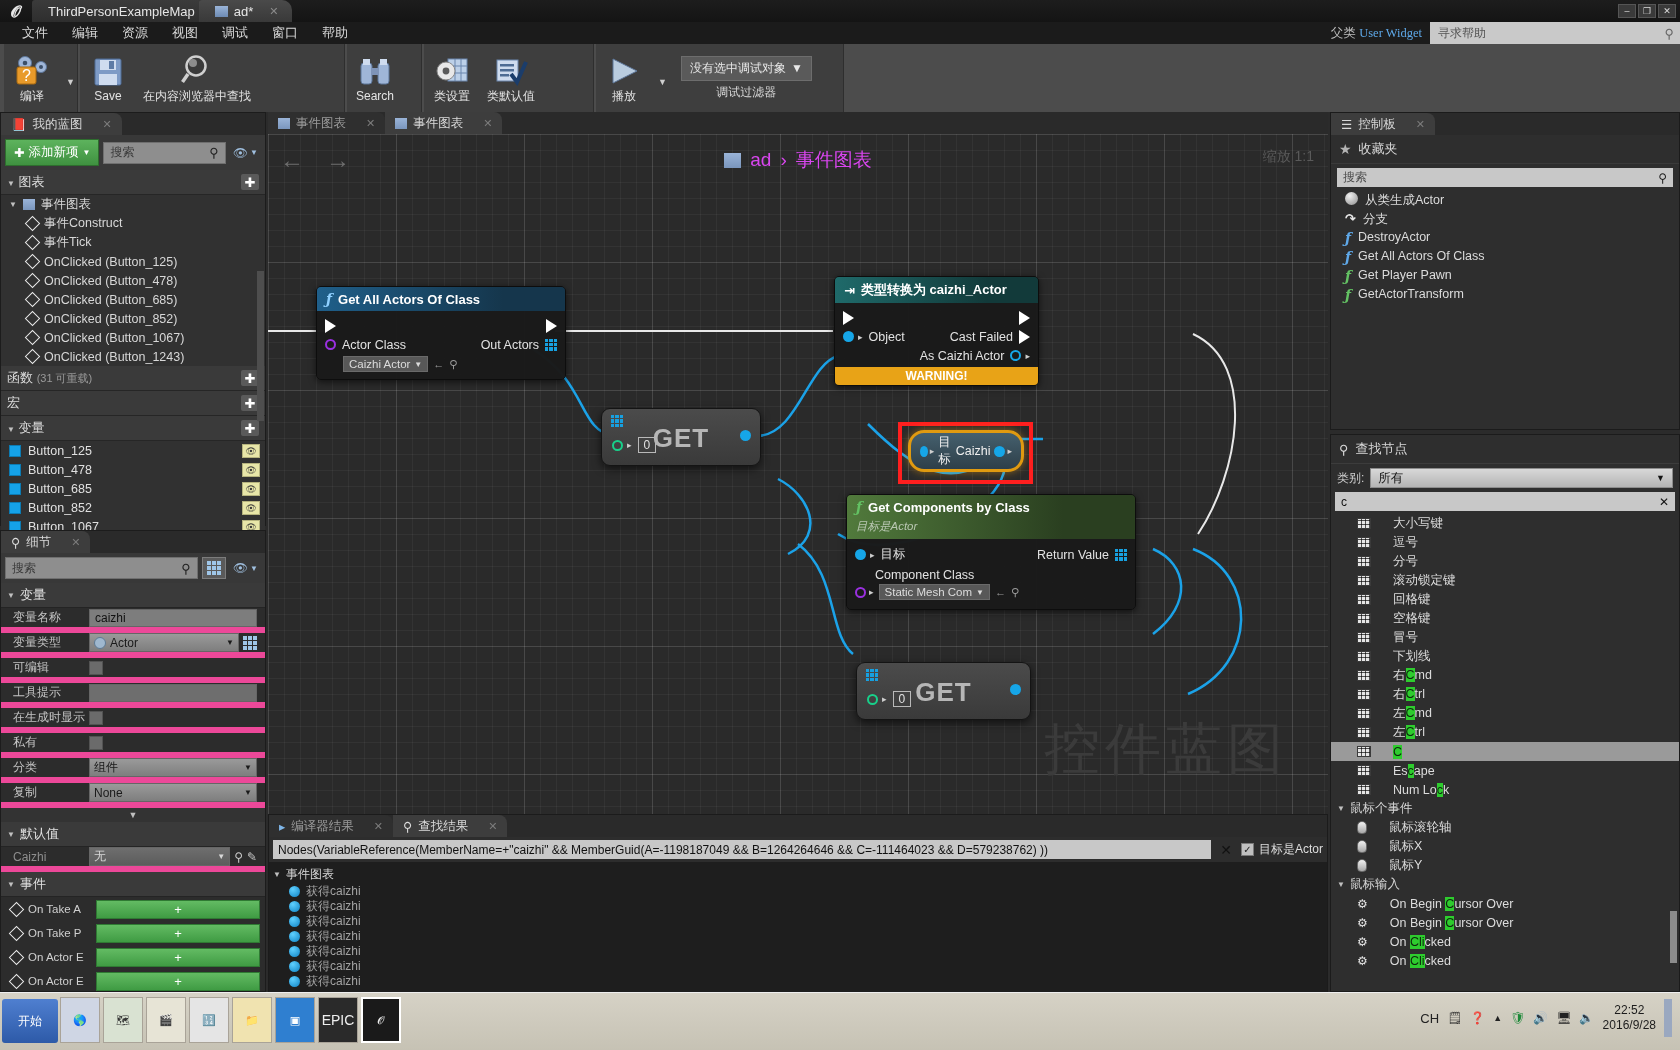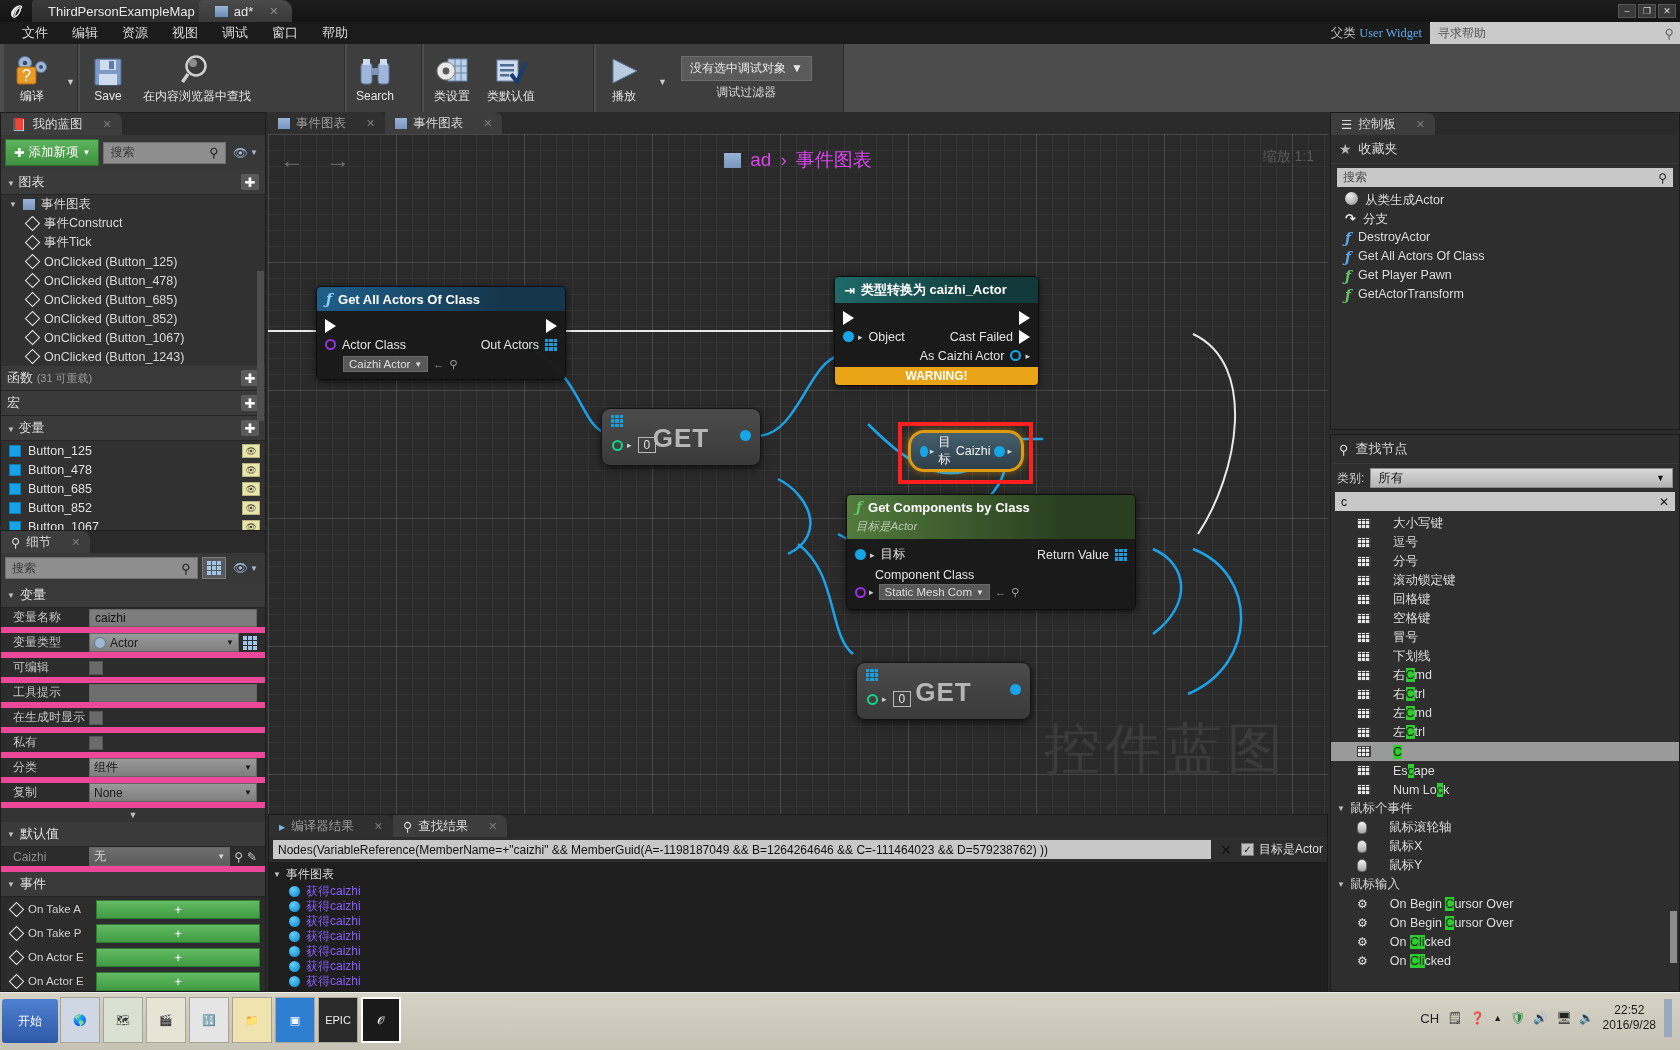--- a/index.html
+++ b/index.html
@@ -208,21 +208,21 @@
   .results { position:absolute; left:0; right:0; bottom:0; height:178px; background:#262626;
     border:1px solid #1b1b1b;}
   .res-searchbar { display:flex; align-items:center; gap:5px; background:#2d2d2d; padding:3px 4px; }
   .res-input { flex:1; background:#c8c8c8; color:#111; font-size:12px; height:19px;
     display:flex; align-items:center; padding:0 5px; overflow:hidden; white-space:nowrap;}
   .res-x { color:#111; font-size:14px; font-weight:bold; padding:0 4px;}
   .chk { width:13px;height:13px;background:#c0c0c0;border:1px solid #7a7a7a;
     display:flex;align-items:center;justify-content:center;font-size:10px;color:#222;}
   .res-list { background:#1e1e1e; height:132px; overflow:hidden; padding:3px 0 0 4px;}
   .res-head { display:flex; align-items:center; gap:5px; font-size:12px; color:#d6d6d6; padding:1px 0;}
-  .res-item { display:flex; align-items:center; gap:6px; font-size:12px; color:#8b5cf6;
+  .res-item { display:flex; align-items:center; gap:6px; font-size:12px; color:#a3a3a3;
     padding:1px 0 1px 16px; height:15px;}
   .bluedot { width:11px;height:11px;border-radius:50%;
     background:radial-gradient(circle at 35% 30%, #5fd0ff, #0f82c4);}
 
   
   .right-col { position:absolute; right:0; top:112px; width:350px; bottom:58px; }
   .palette { position:absolute; left:0; top:0; right:0; height:318px;
     background:#2e2e2e; border:1px solid #1b1b1b;}
   .fav-row { display:flex; align-items:center; gap:7px; padding:5px 8px;
     font-size:13px; color:#d8d8d8; border-bottom:1px solid #3a3a3a;}
@@ -1150,21 +1150,21 @@
     <div class="start-btn">
       <span>开始</span>
     </div>
     <div class="qlaunch">
       <div class="ql-ico" style="background:#cfd6e4;">🌎</div>
       <div class="ql-ico" style="background:#d9e2d2;">🗺</div>
       <div class="ql-ico" style="background:#e7e4d6;">🎬</div>
       <div class="ql-ico" style="background:#e5e5e5;">🔢</div>
       <div class="ql-ico" style="background:#f0e3b0;">📁</div>
       <div class="ql-ico" style="background:#2f7fd0;color:#fff;">▣</div>
-      <div class="ql-ico" style="background:#2a2a2a;color:#eee;font-size:11px;">EPIC</div>
+      <div class="ql-ico" style="background:#2a2a2a;color:#eee;font-size:14px;">EPIC</div>
       <div class="ql-ico" style="background:#1a1a1a;color:#eee;border:2px solid #fff;">𝓞</div>
     </div>
     <div class="tray">
       <span class="ime">CH</span>
       <span>🗒</span>
       <span style="color:#1c5fb0;">❓</span>
       <span style="font-size:9px;">▲</span>
       <span style="color:#1f8a3a;">🛡</span>
       <span>🔊</span>
       <span>🖥</span>

